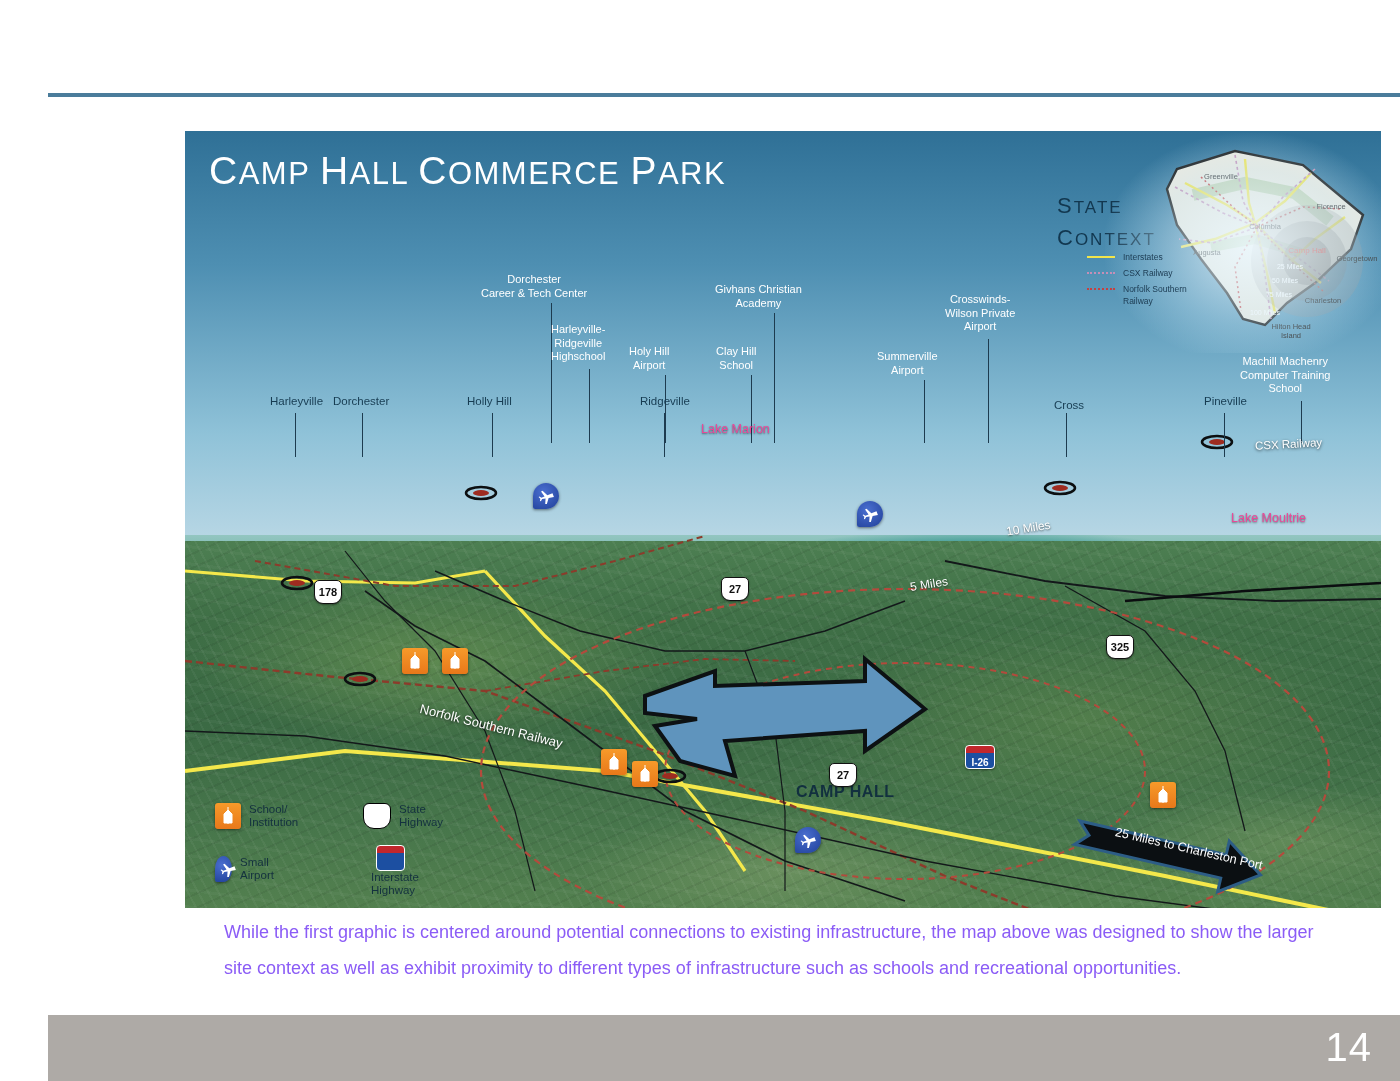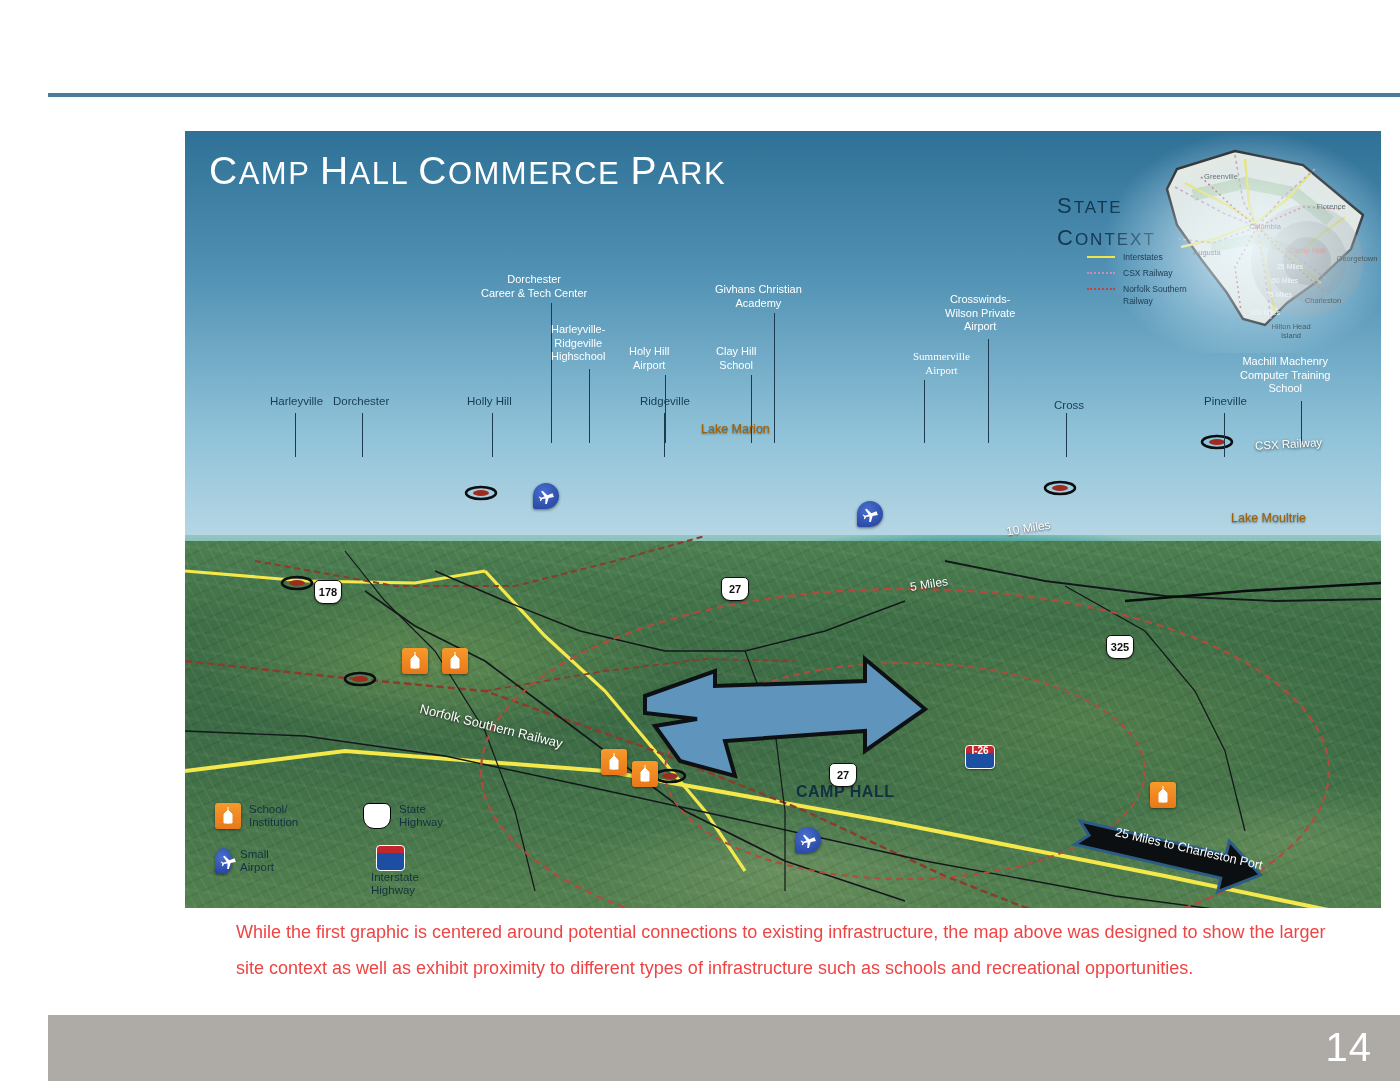--- a/index.html
+++ b/index.html
@@ -121,21 +121,21 @@
   }
 
   
   .rings{position:absolute;left:0;top:0;width:100%;height:100%;pointer-events:none;}
 
   .ring-label{
     position:absolute;color:#ffffff;font-size:12px;
     text-shadow:0 1px 2px rgba(0,0,0,.6);white-space:nowrap;
   }
   .place-label{
-    position:absolute;color:#a16207;font-size:12.5px;
+    position:absolute;color:#ec4899;font-size:12.5px;
     text-shadow:0 1px 2px rgba(0,0,0,.55);white-space:nowrap;
   }
   .rail-label{
     position:absolute;color:#ffffff;font-size:13px;
     text-shadow:0 1px 3px rgba(0,0,0,.75);white-space:nowrap;
   }
 
   
   .school-mk{
     position:absolute;width:26px;height:26px;border-radius:3px;
@@ -156,21 +156,21 @@
     position:absolute;width:26px;height:22px;
     background:#ffffff;border:1.6px solid #111;border-radius:5px 5px 9px 9px;
     font-size:11px;font-weight:700;color:#111;
     display:flex;align-items:center;justify-content:center;
     box-shadow:0 1px 2px rgba(0,0,0,.4);
   }
   .shield-i{
     position:absolute;width:30px;height:24px;border-radius:4px;
     background:linear-gradient(to bottom,#c1272d 0 7px,#1c4fa1 7px 100%);
     border:1.4px solid #ffffff;color:#fff;font-size:10px;font-weight:700;
-    display:flex;align-items:flex-end;justify-content:center;padding-bottom:12px;
+    display:flex;align-items:flex-end;justify-content:center;padding-bottom:0;
     box-sizing:border-box;box-shadow:0 1px 2px rgba(0,0,0,.45);
   }
 
   
   .camp-label{
     position:absolute;color:#12303f;font-size:16px;font-weight:600;
     letter-spacing:.5px;white-space:nowrap;
   }
   .chas-label{
     position:absolute;color:#ffffff;font-size:12.5px;white-space:nowrap;
@@ -186,22 +186,22 @@
     border-radius:6px 6px 11px 11px;flex:none;
   }
   .leg-shield-i{
     width:27px;height:24px;border-radius:4px;flex:none;
     background:linear-gradient(to bottom,#c1272d 0 7px,#1c4fa1 7px 100%);
     border:1.4px solid #fff;
   }
 
   
   .caption{
-    position:absolute;left:188px;top:914px;width:1090px;
-    font-size:18px;line-height:36px;color:#ef4444;
+    position:absolute;left:176px;top:914px;width:1090px;
+    font-size:18px;line-height:36px;color:#8b5cf6;
   }
 </style>
 </head>
 <body>
 
 <div class="page">
 
   <div class="top-rule"></div>
 
   <div class="map">
@@ -343,21 +343,21 @@
 
     <div class="callout" style="left:444px;top:214px;">Holy Hill<br>Airport</div>
     <div class="leader" style="left:480px;top:244px;height:68px;"></div>
 
     <div class="callout" style="left:531px;top:214px;">Clay Hill<br>School</div>
     <div class="leader" style="left:566px;top:244px;height:68px;"></div>
 
     <div class="callout" style="left:530px;top:152px;">Givhans Christian<br>Academy</div>
     <div class="leader" style="left:589px;top:182px;height:130px;"></div>
 
-    <div class="callout" style="left:728px;top:219px;font-family:Liberation Serif, serif;">Summerville<br>Airport</div>
+    <div class="callout" style="left:692px;top:219px;">Summerville<br>Airport</div>
     <div class="leader" style="left:739px;top:249px;height:63px;"></div>
 
     <div class="callout" style="left:760px;top:162px;">Crosswinds-<br>Wilson Private<br>Airport</div>
     <div class="leader" style="left:803px;top:208px;height:104px;"></div>
 
     <div class="callout" style="left:1055px;top:224px;">Machill Machenry<br>Computer Training<br>School</div>
     <div class="leader" style="left:1116px;top:270px;height:42px;"></div>
 
     <div class="city" style="left:85px;top:264px;">Harleyville</div>
     <div class="leader" style="left:110px;top:282px;height:44px;"></div>
@@ -440,21 +440,21 @@
 
     <div class="map-legend">
       <div class="mlrow" style="left:0;top:0;">
         <span class="school-mk" style="position:relative;left:0;top:0;">
           <svg width="20" height="20" viewBox="0 0 20 20">
               <path d="M10 1 L10 4 M6 8 L10 4 L14 8 L14 17 L6 17 Z M9 12 h2 v5 h-2 z" fill="#fff" stroke="#fff" stroke-width="1"></path>
             </svg>
         </span>
         <span class="mltext">School/<br>Institution</span>
       </div>
-      <div class="mlrow" style="left:0;top:45px;">
+      <div class="mlrow" style="left:0;top:53px;">
         <span class="air-mk" style="position:relative;left:0;top:0;">
           <svg width="16" height="16" viewBox="0 0 16 16">
               <path d="M15 7 L9.5 7.6 L6 2 L4.4 2.3 L6.5 8 L3 8.6 L1.6 6.8 L0.6 7 L1.8 9.3 L0.8 11.4 L1.9 11.6 L3.4 9.9 L6.9 10.4 L5 16 L6.6 16.2 L10 10.7 L15.4 10.9 Z" fill="#fff" transform="rotate(-15 8 8)"></path>
             </svg>
         </span>
         <span class="mltext">Small Airport</span>
       </div>
       <div class="mlrow" style="left:148px;top:0;">
         <span class="leg-shield-us"></span>
         <span class="mltext">State Highway</span>

